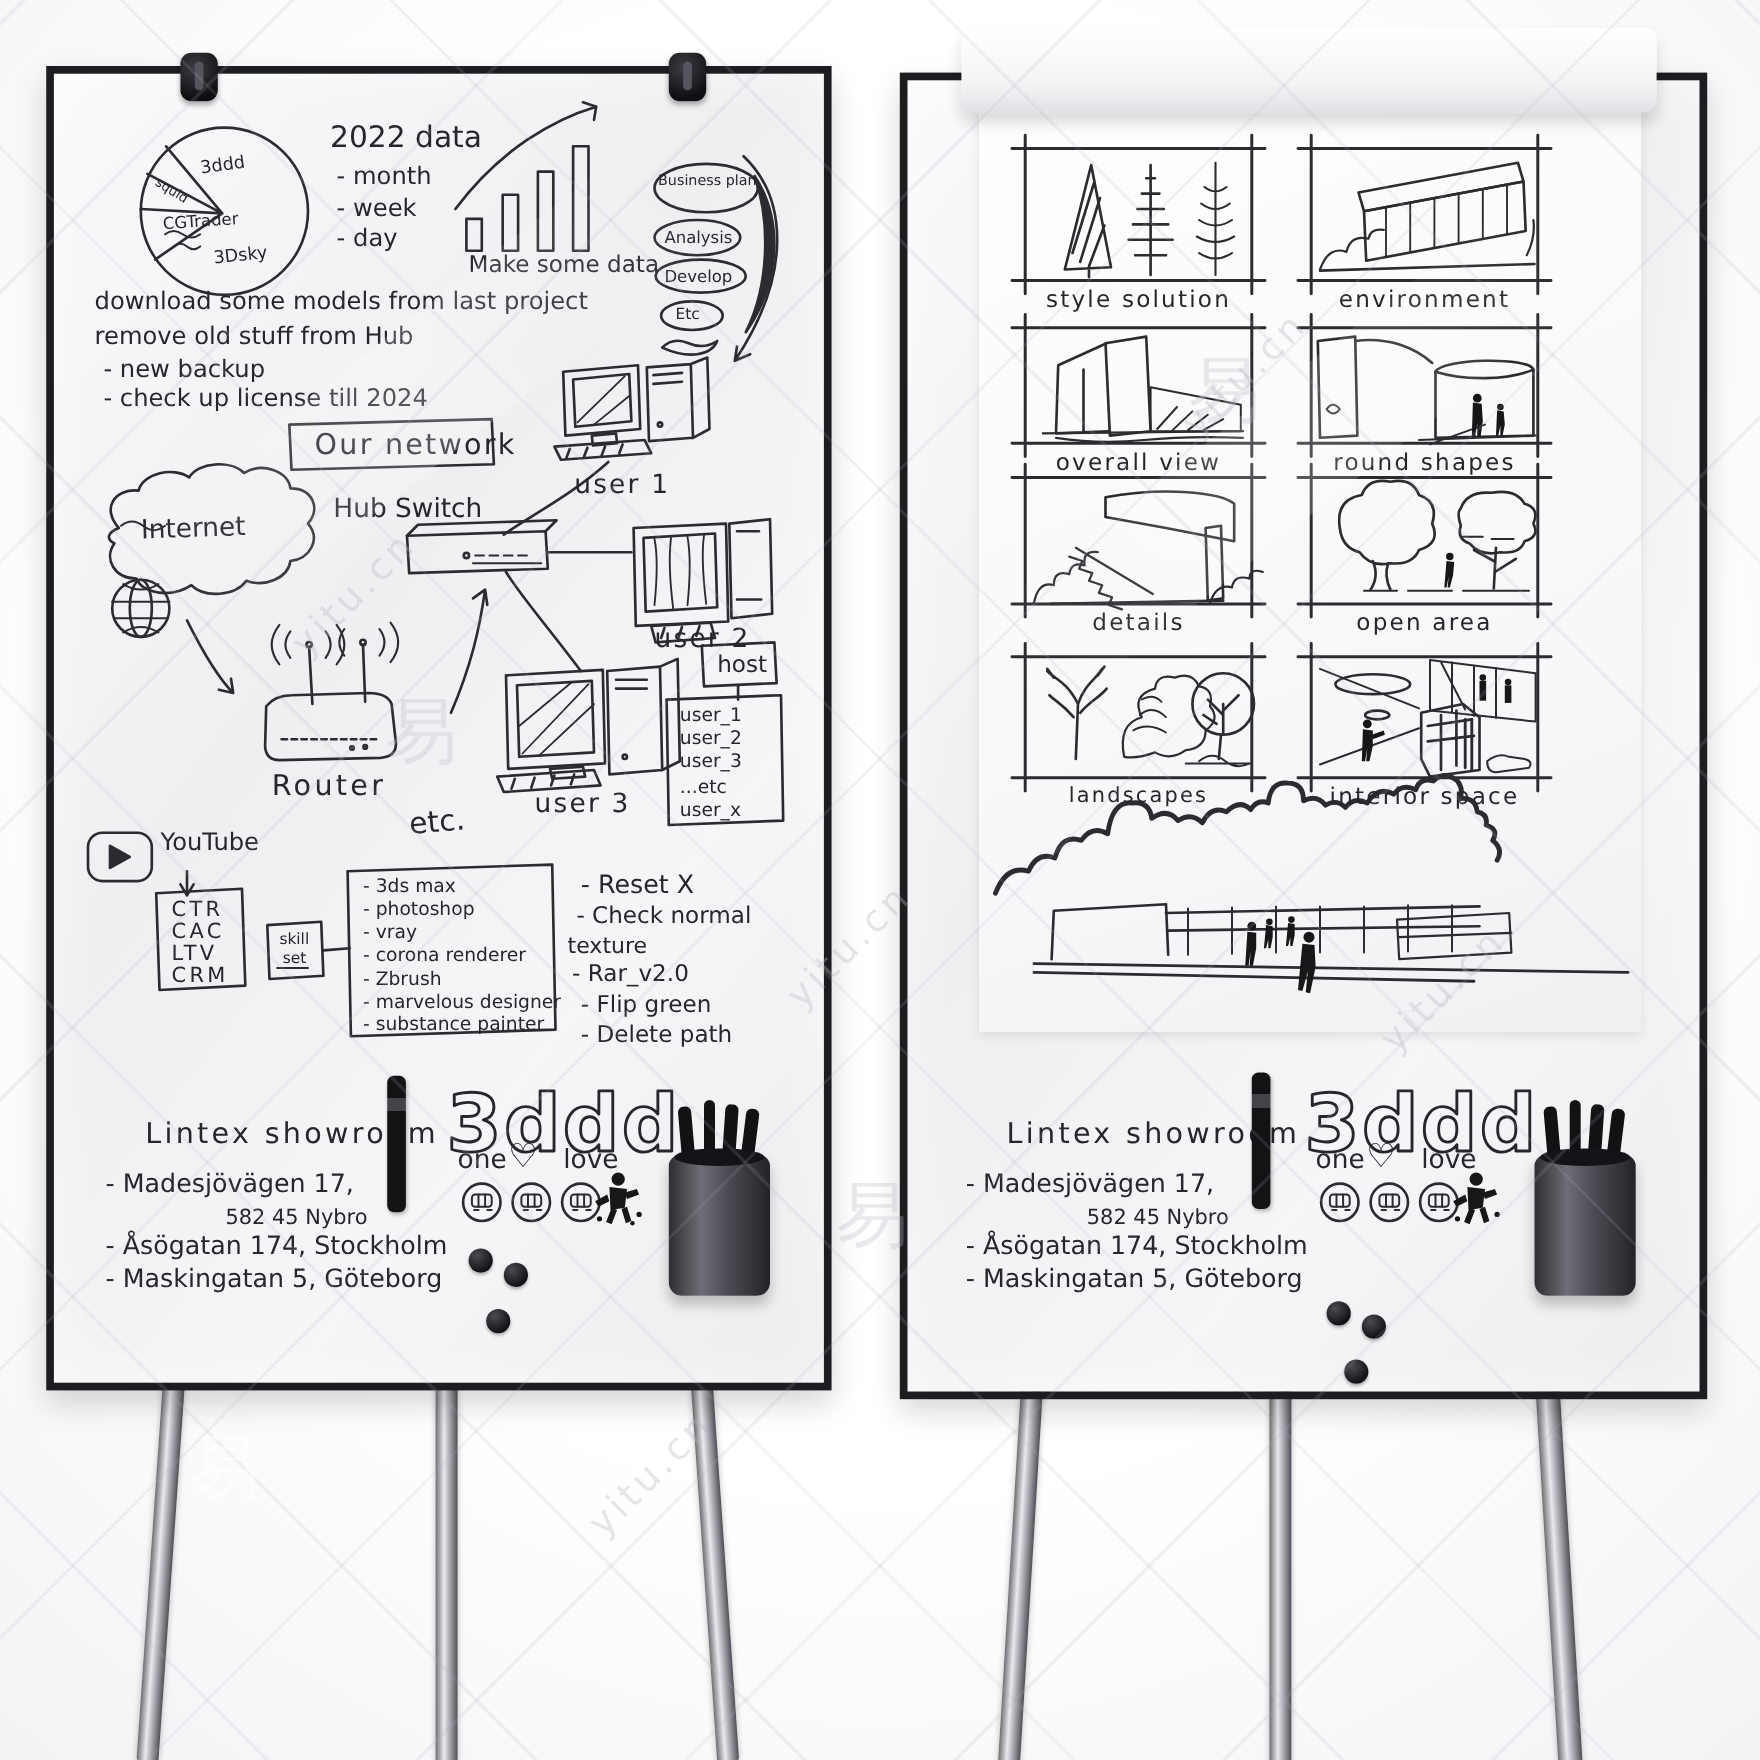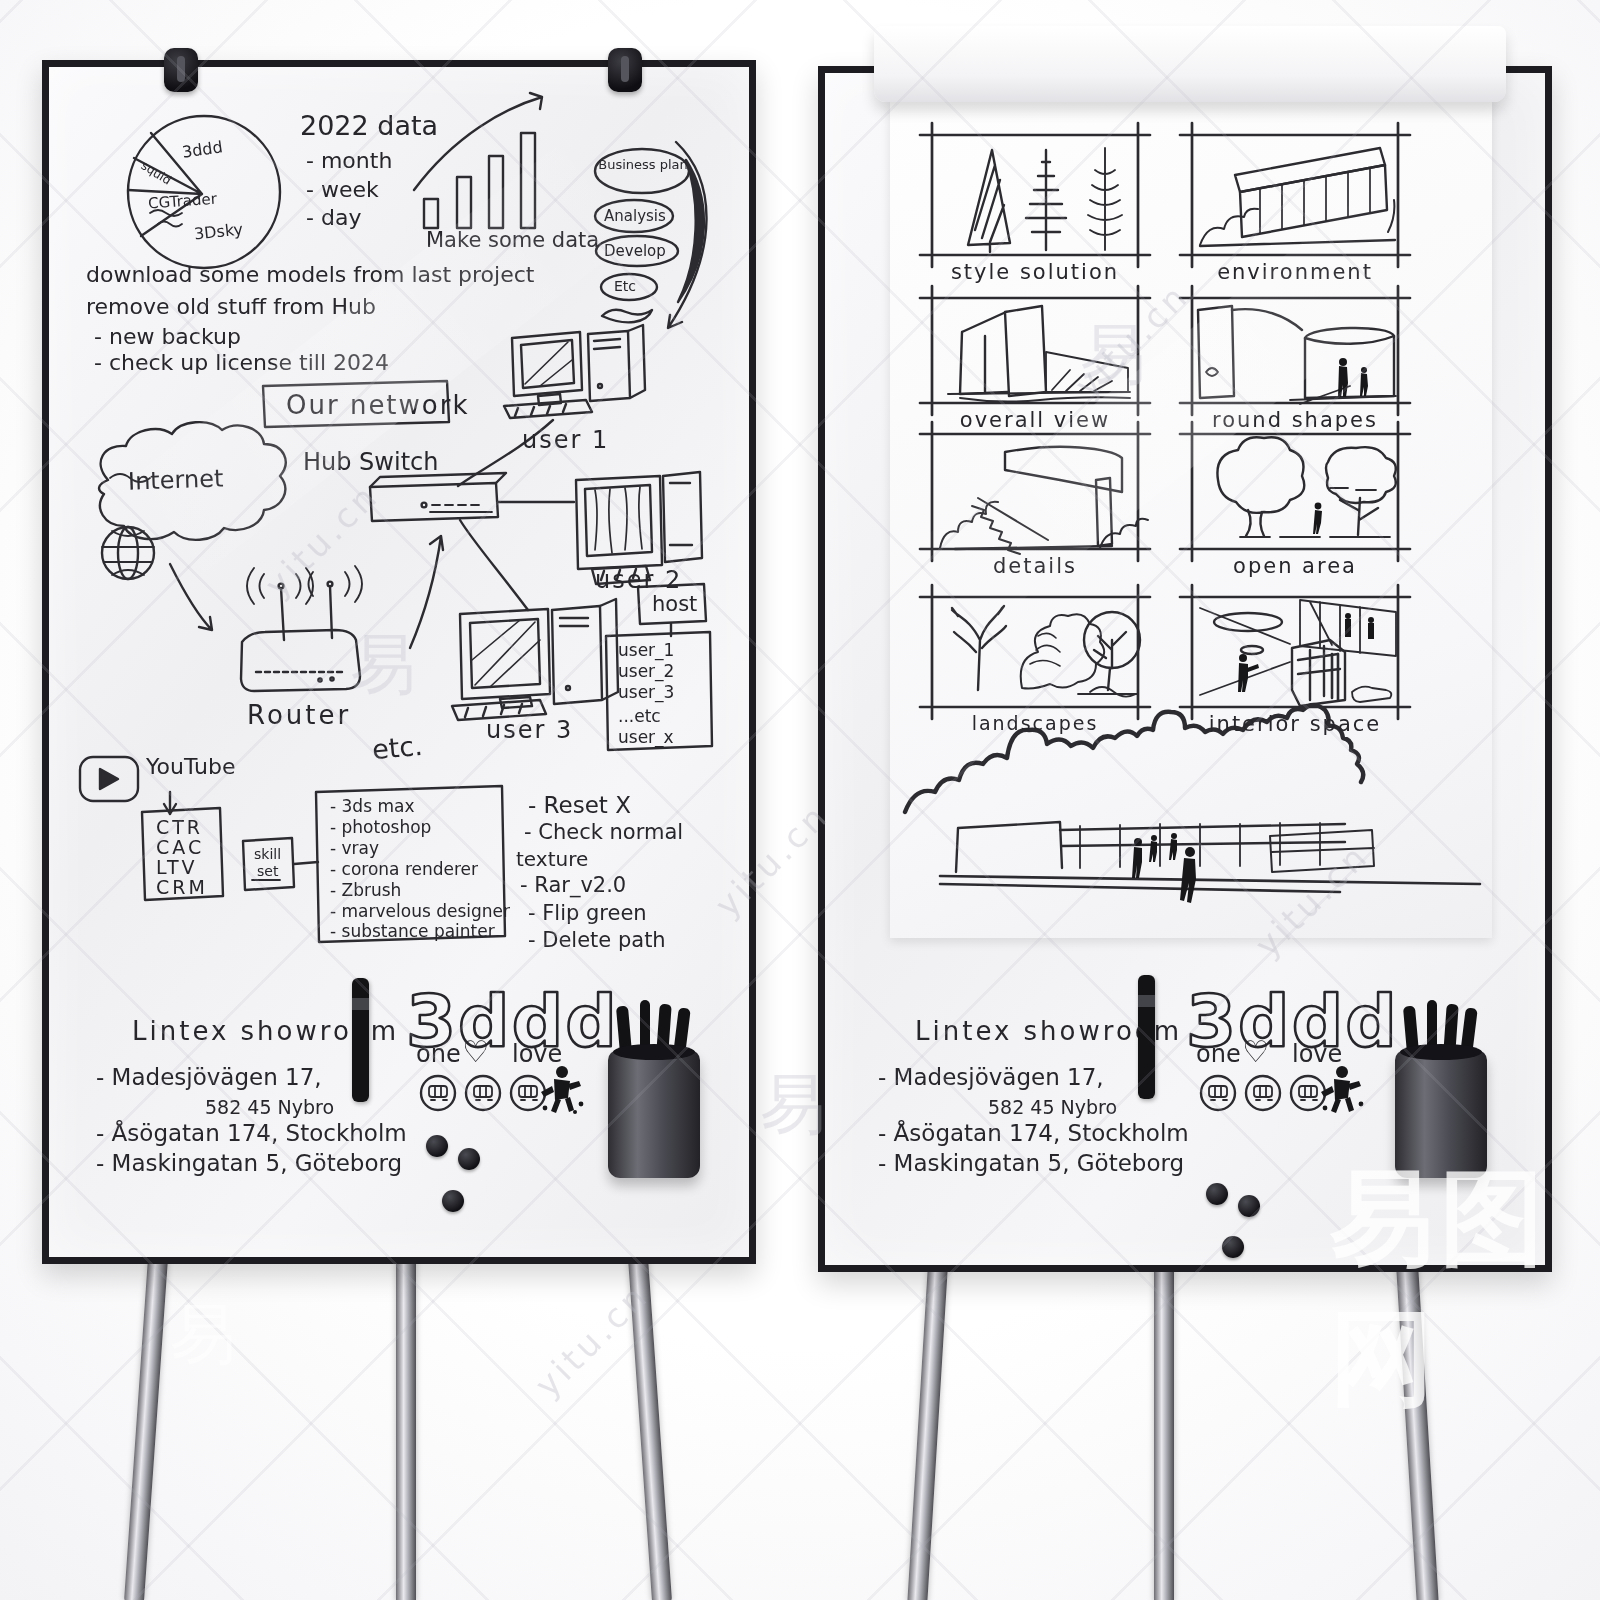--- a/index.html
+++ b/index.html
@@ -461,15 +461,14 @@
   <div class="lattice"></div>
   <div class="wm" style="left:250px;top:520px;">yitu.cn</div>
   <div class="wm" style="left:700px;top:840px;">yitu.cn</div>
   <div class="wm" style="left:1060px;top:320px;">yitu.cn</div>
   <div class="wm" style="left:520px;top:1320px;">yitu.cn</div>
   <div class="wm" style="left:1240px;top:880px;">yitu.cn</div>
   <div class="wmchar" style="left:350px;top:620px;">易</div>
   <div class="wmchar" style="left:1080px;top:310px;">易</div>
   <div class="wmchar" style="left:760px;top:1060px;">易</div>
   <div class="wmchar" style="left:170px;top:1290px;color:rgba(255,255,255,.55);">易</div>
-  <div class="wmbig" style="left:1330px;top:1150px;">易图网</div>
 
 </div>
 
 </body></html>

